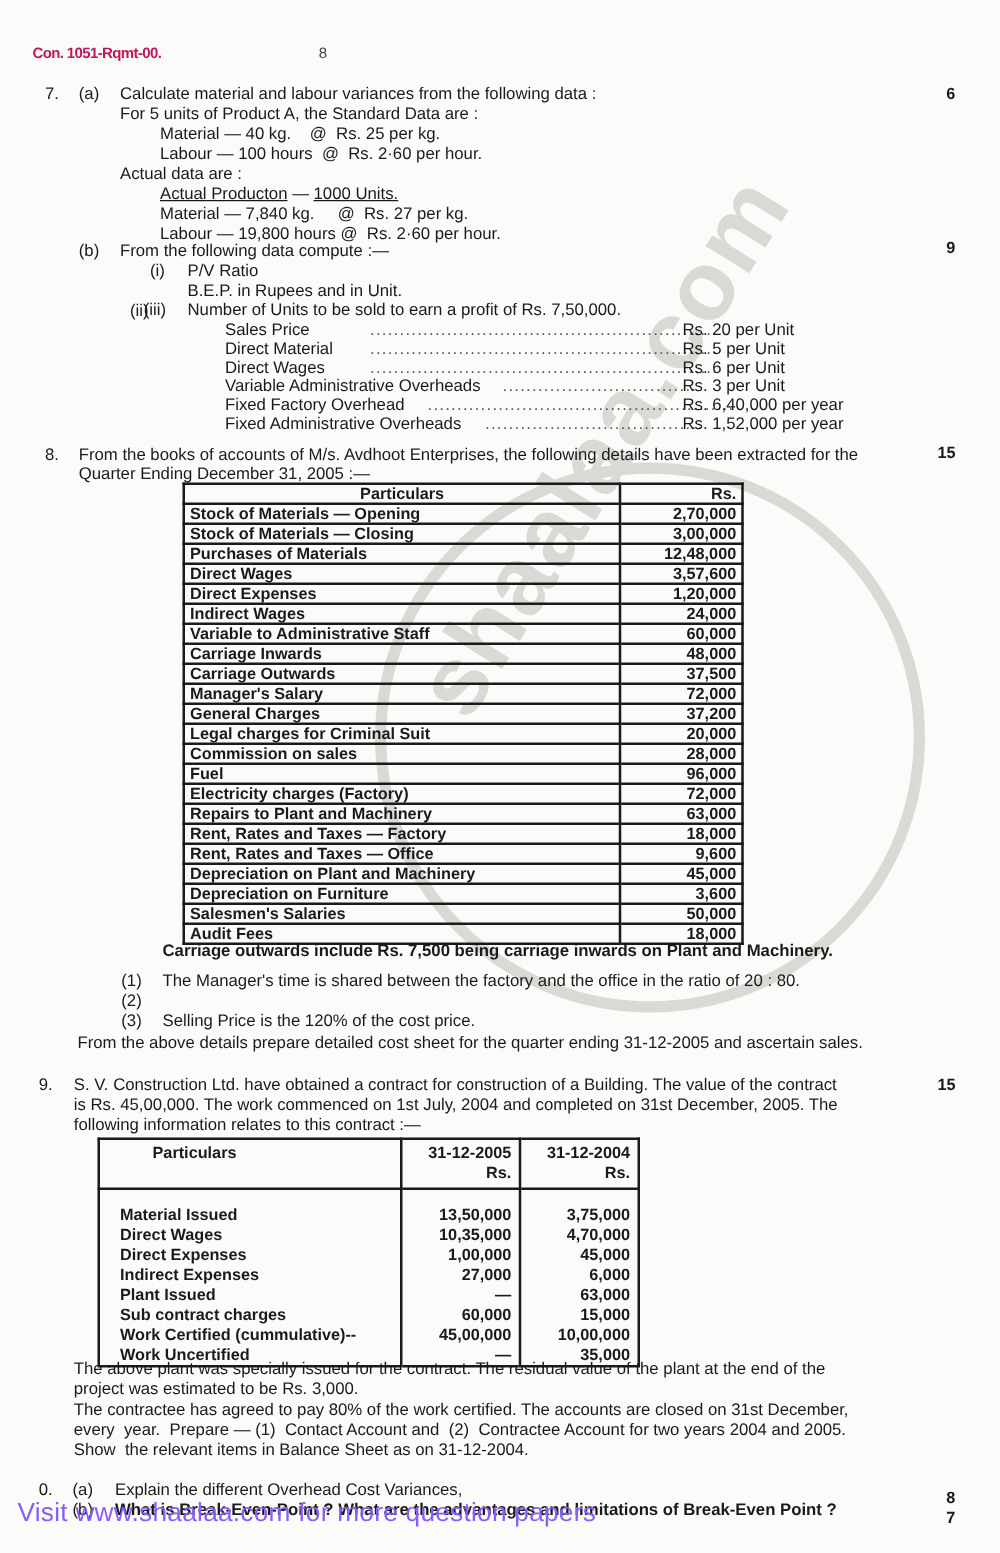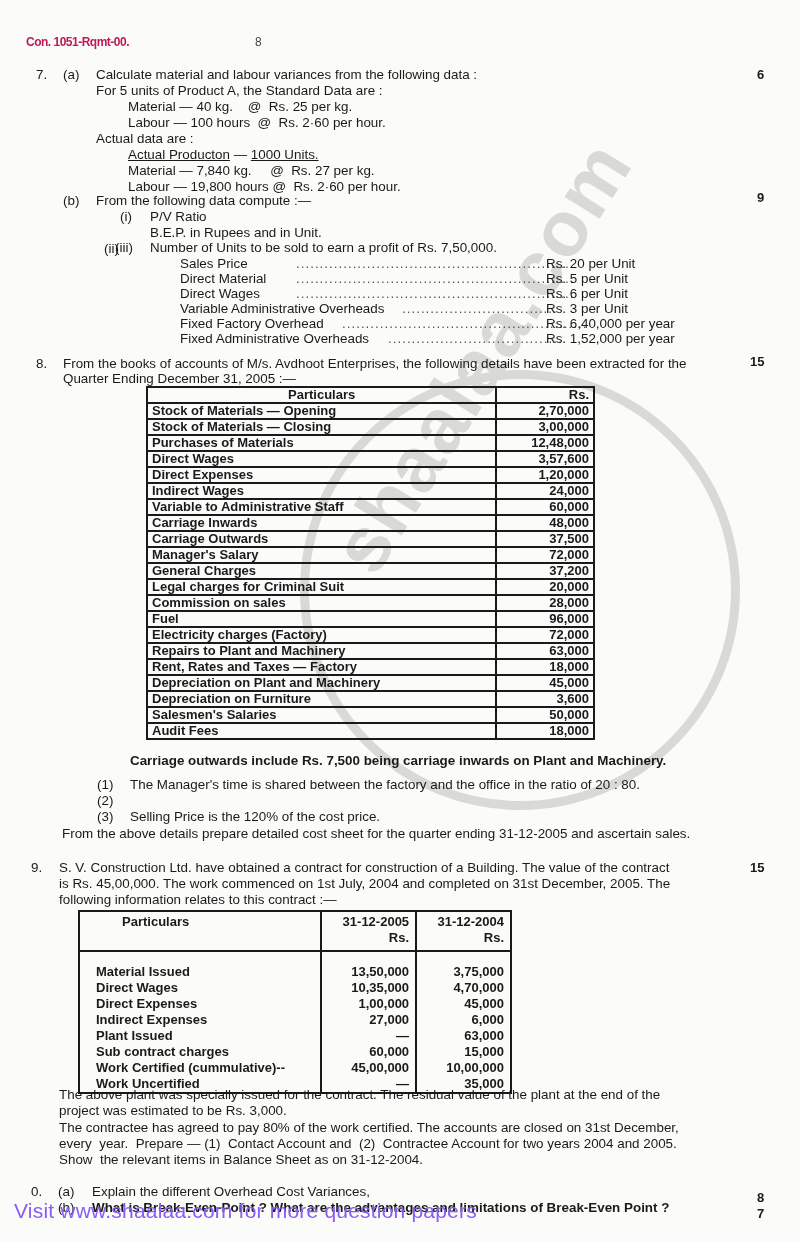--- a/index.html
+++ b/index.html
@@ -177,20 +177,24 @@
         </tr>
       <tr>
           <td class="c1">Repairs to Plant and Machinery</td>
           <td class="c2">63,000</td>
         </tr>
       <tr>
           <td class="c1">Rent, Rates and Taxes — Factory</td>
           <td class="c2">18,000</td>
         </tr>
       <tr>
+          <td class="c1">Rent, Rates and Taxes — Office</td>
+          <td class="c2">9,600</td>
+        </tr>
+      <tr>
           <td class="c1">Depreciation on Plant and Machinery</td>
           <td class="c2">45,000</td>
         </tr>
       <tr>
           <td class="c1">Depreciation on Furniture</td>
           <td class="c2">3,600</td>
         </tr>
       <tr>
           <td class="c1">Salesmen's Salaries</td>
           <td class="c2">50,000</td>

